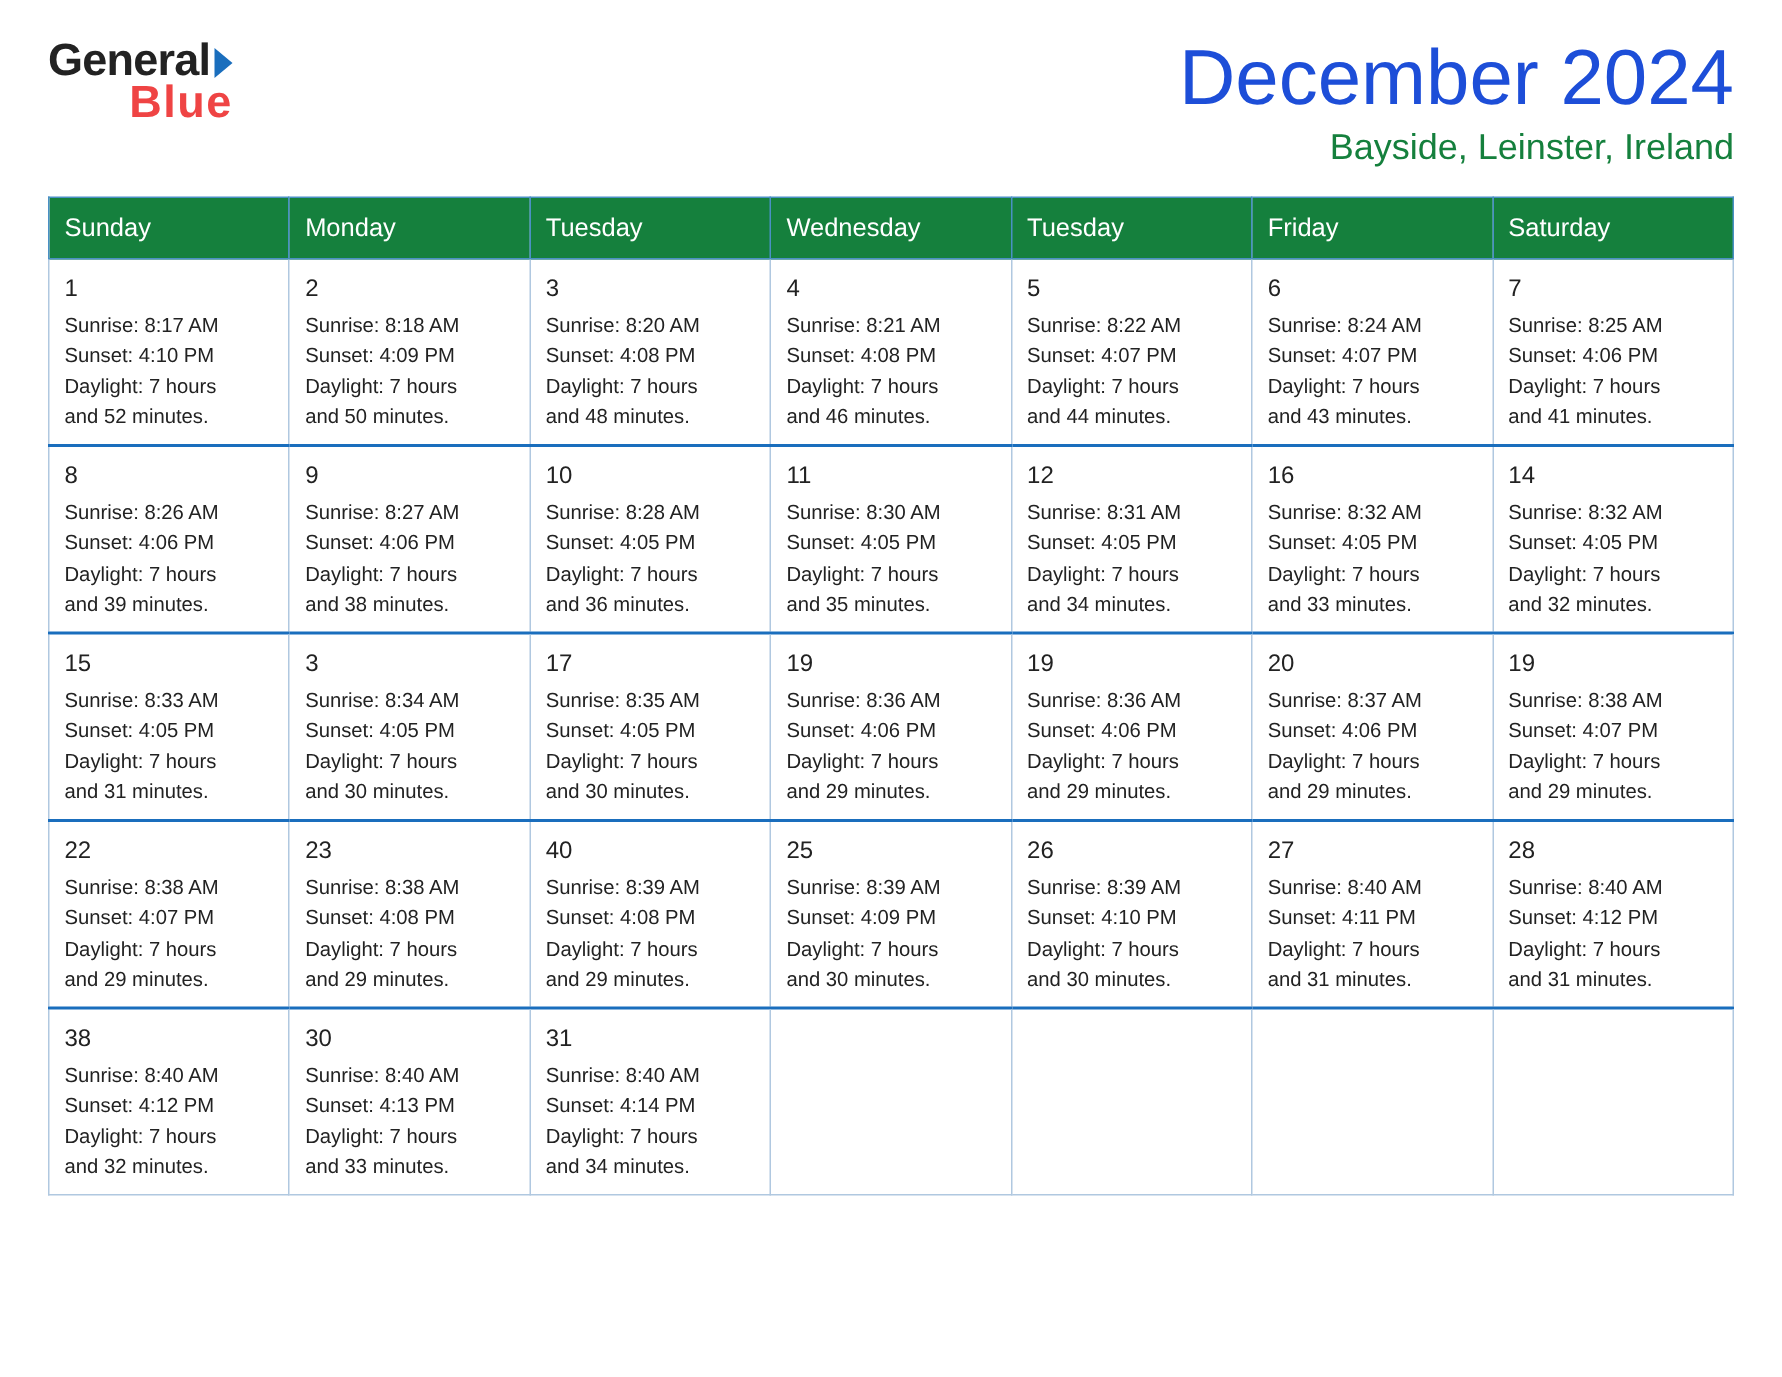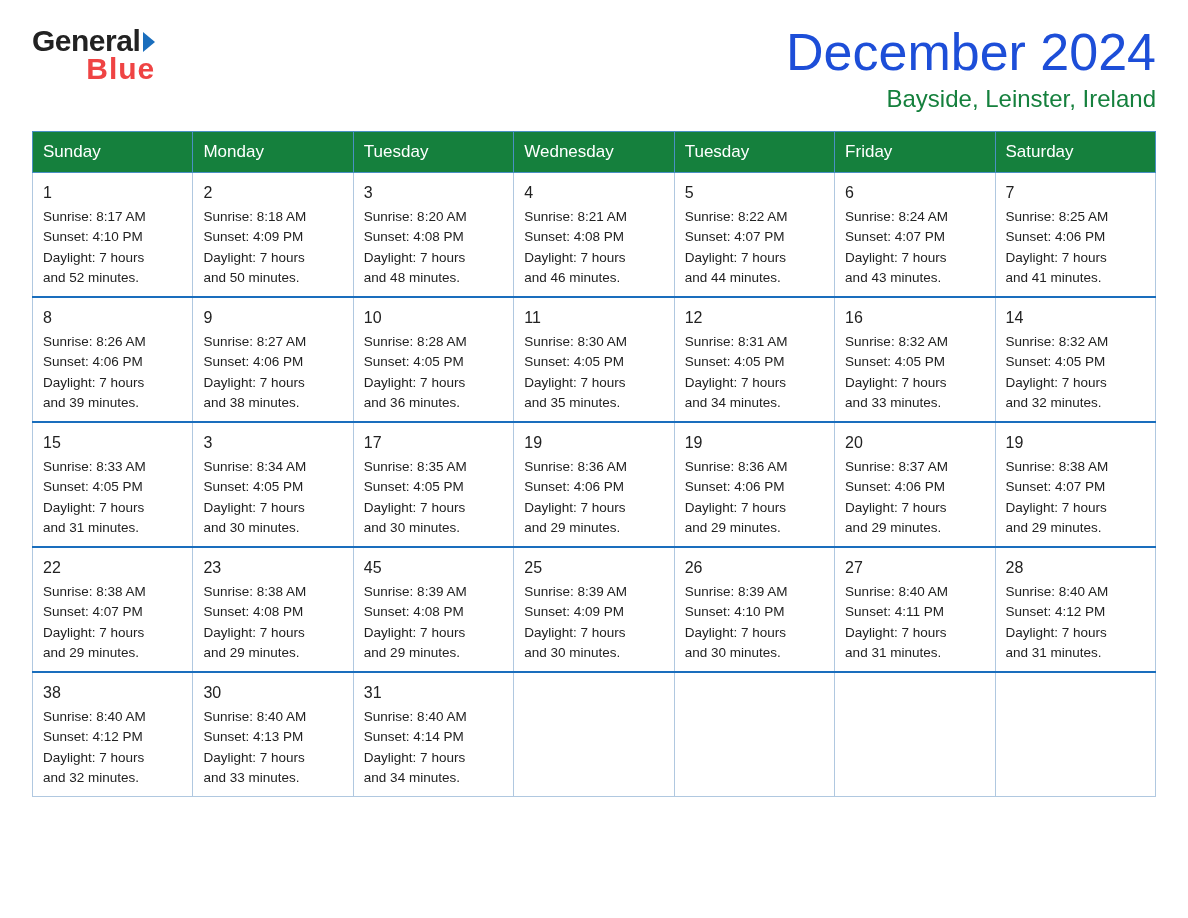--- a/index.html
+++ b/index.html
@@ -199,21 +199,21 @@
       <tr class="week-row">
         <td>
         <span class="day-num">22</span>
         <span>Sunrise: 8:38 AM<br>Sunset: 4:07 PM<br>Daylight: 7 hours<br>and 29 minutes.</span>
       </td>
         <td>
         <span class="day-num">23</span>
         <span>Sunrise: 8:38 AM<br>Sunset: 4:08 PM<br>Daylight: 7 hours<br>and 29 minutes.</span>
       </td>
         <td>
-        <span class="day-num">45</span>
+        <span class="day-num">40</span>
         <span>Sunrise: 8:39 AM<br>Sunset: 4:08 PM<br>Daylight: 7 hours<br>and 29 minutes.</span>
       </td>
         <td>
         <span class="day-num">25</span>
         <span>Sunrise: 8:39 AM<br>Sunset: 4:09 PM<br>Daylight: 7 hours<br>and 30 minutes.</span>
       </td>
         <td>
         <span class="day-num">26</span>
         <span>Sunrise: 8:39 AM<br>Sunset: 4:10 PM<br>Daylight: 7 hours<br>and 30 minutes.</span>
       </td>

